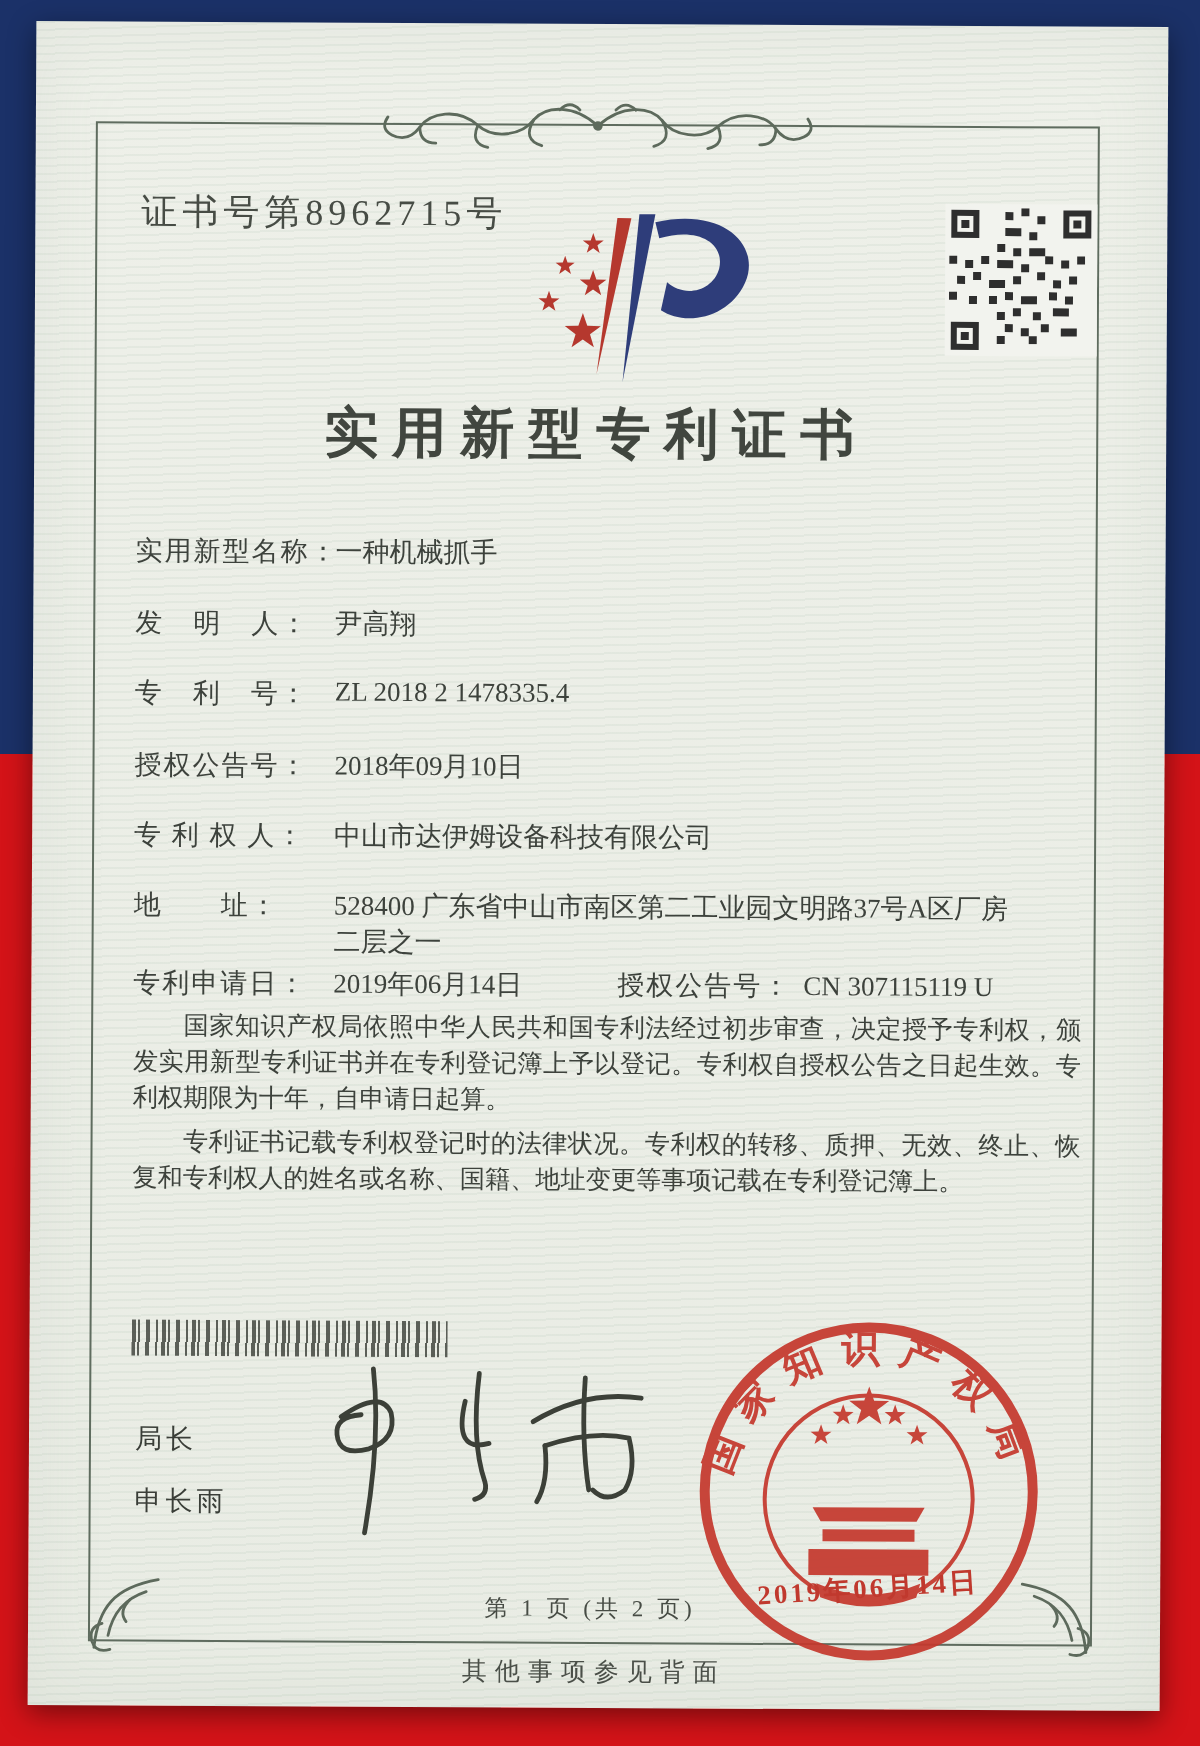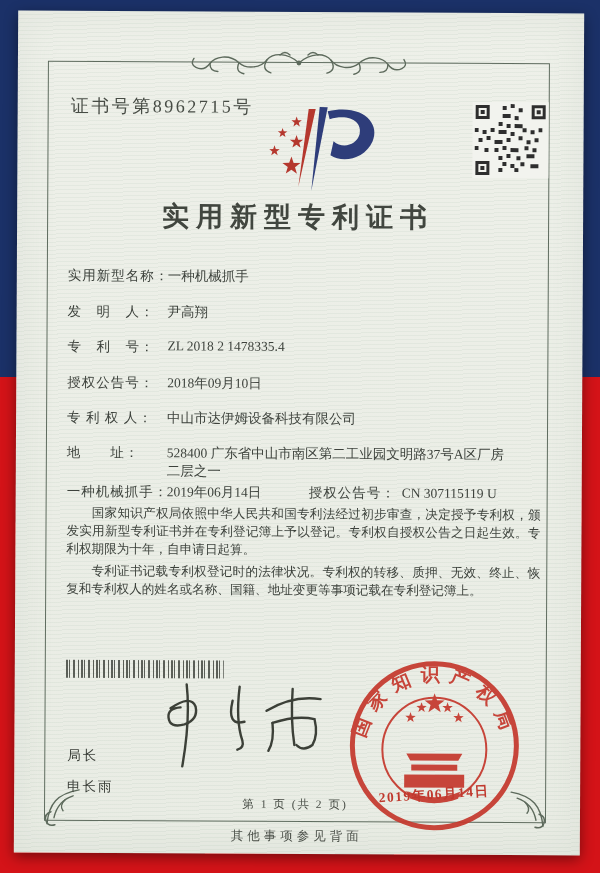--- a/index.html
+++ b/index.html
@@ -19,21 +19,21 @@
   .title{left:0;top:136px;width:100%;text-align:center;font-size:27px;font-weight:600;letter-spacing:7px;color:#41463f;}
   .row{left:20px;width:474px;font-size:13.5px;white-space:nowrap;}
   .flabel{display:inline-block;width:100px;letter-spacing:1px;}
   .fval{display:inline-block;vertical-align:top;white-space:normal;width:368px;}
   .fval2{display:block;}
   .grant2{position:absolute;left:242px;top:0;}
   .paras{left:20px;top:442px;width:474px;font-size:12.6px;line-height:18.2px;text-align:justify;}
   .paras p{margin:0 0 3px 0;text-indent:2em;}
   .barcode{left:20px;top:598px;width:158px;height:18px;opacity:.85;
     background:repeating-linear-gradient(90deg,#42463f 0 2px,transparent 2px 3px,#42463f 3px 4px,transparent 4px 7px,#42463f 7px 9px,transparent 9px 12px,#42463f 12px 13px,transparent 13px 15px);}
-  .director{left:22px;top:642px;font-size:13.5px;letter-spacing:2px;line-height:31px;font-family:"Liberation Sans","DejaVu Sans",sans-serif;color:#3a3e38;margin-top:36px;}
+  .director{left:22px;top:642px;font-size:13.5px;letter-spacing:2px;line-height:31px;font-family:"Liberation Sans","DejaVu Sans",sans-serif;color:#3a3e38;}
   .sig{left:95px;top:612px;}
   .seal{left:301px;top:594px;width:176px;height:176px;opacity:.93;}
   .seal-date{left:300px;top:722px;width:178px;text-align:center;color:#c0392e;font-size:13.5px;font-weight:600;letter-spacing:1.5px;transform:rotate(-4deg);}
   .pagenum{left:0;top:734px;width:100%;text-align:center;font-size:11.5px;letter-spacing:2px;color:#474c45;}
   .backnote{position:absolute;left:0;top:816px;width:100%;text-align:center;font-size:12.5px;letter-spacing:4px;color:#4a4f48;}
   .ornament-top{position:absolute;left:119px;top:-15px;}
   .corner-bl{position:absolute;left:-6px;bottom:-8px;}
   .corner-br{position:absolute;right:-6px;bottom:-8px;transform:scaleX(-1);}
   .qr-finder{position:absolute;width:14px;height:14px;border:3px solid #2e2e2e;background:#f2f3ee;box-sizing:border-box;}
   .qr-core{position:absolute;left:2px;top:2px;width:4px;height:4px;background:#2e2e2e;}
@@ -126,21 +126,21 @@
         <div class="abs row" style="top:312px;">
           <span class="flabel">授权公告号：</span><span class="fval">2018年09月10日</span>
         </div>
         <div class="abs row" style="top:347px;">
           <span class="flabel">专 利 权 人：</span><span class="fval">中山市达伊姆设备科技有限公司</span>
         </div>
         <div class="abs row" style="top:382px;">
           <span class="flabel">地　　址：</span><span class="fval"><span>528400 广东省中山市南区第二工业园文明路37号A区厂房</span><span class="fval2">二层之一</span></span>
         </div>
         <div class="abs row" style="top:421px;">
-          <span class="flabel">一种机械抓手：</span><span>2019年06月14日</span>
+          <span class="flabel">专利申请日：</span><span>2019年06月14日</span>
           <span class="grant2"><span class="flabel" style="width:auto;margin-right:6px;text-align:center;">授权公告号：</span><span>CN 307115119 U</span></span>
         </div>
 
         <div class="abs paras">
           <p>国家知识产权局依照中华人民共和国专利法经过初步审查，决定授予专利权，颁发实用新型专利证书并在专利登记簿上予以登记。专利权自授权公告之日起生效。专利权期限为十年，自申请日起算。</p>
           <p>专利证书记载专利权登记时的法律状况。专利权的转移、质押、无效、终止、恢复和专利权人的姓名或名称、国籍、地址变更等事项记载在专利登记簿上。</p>
         </div>
 
         <div class="abs barcode"></div>
 

